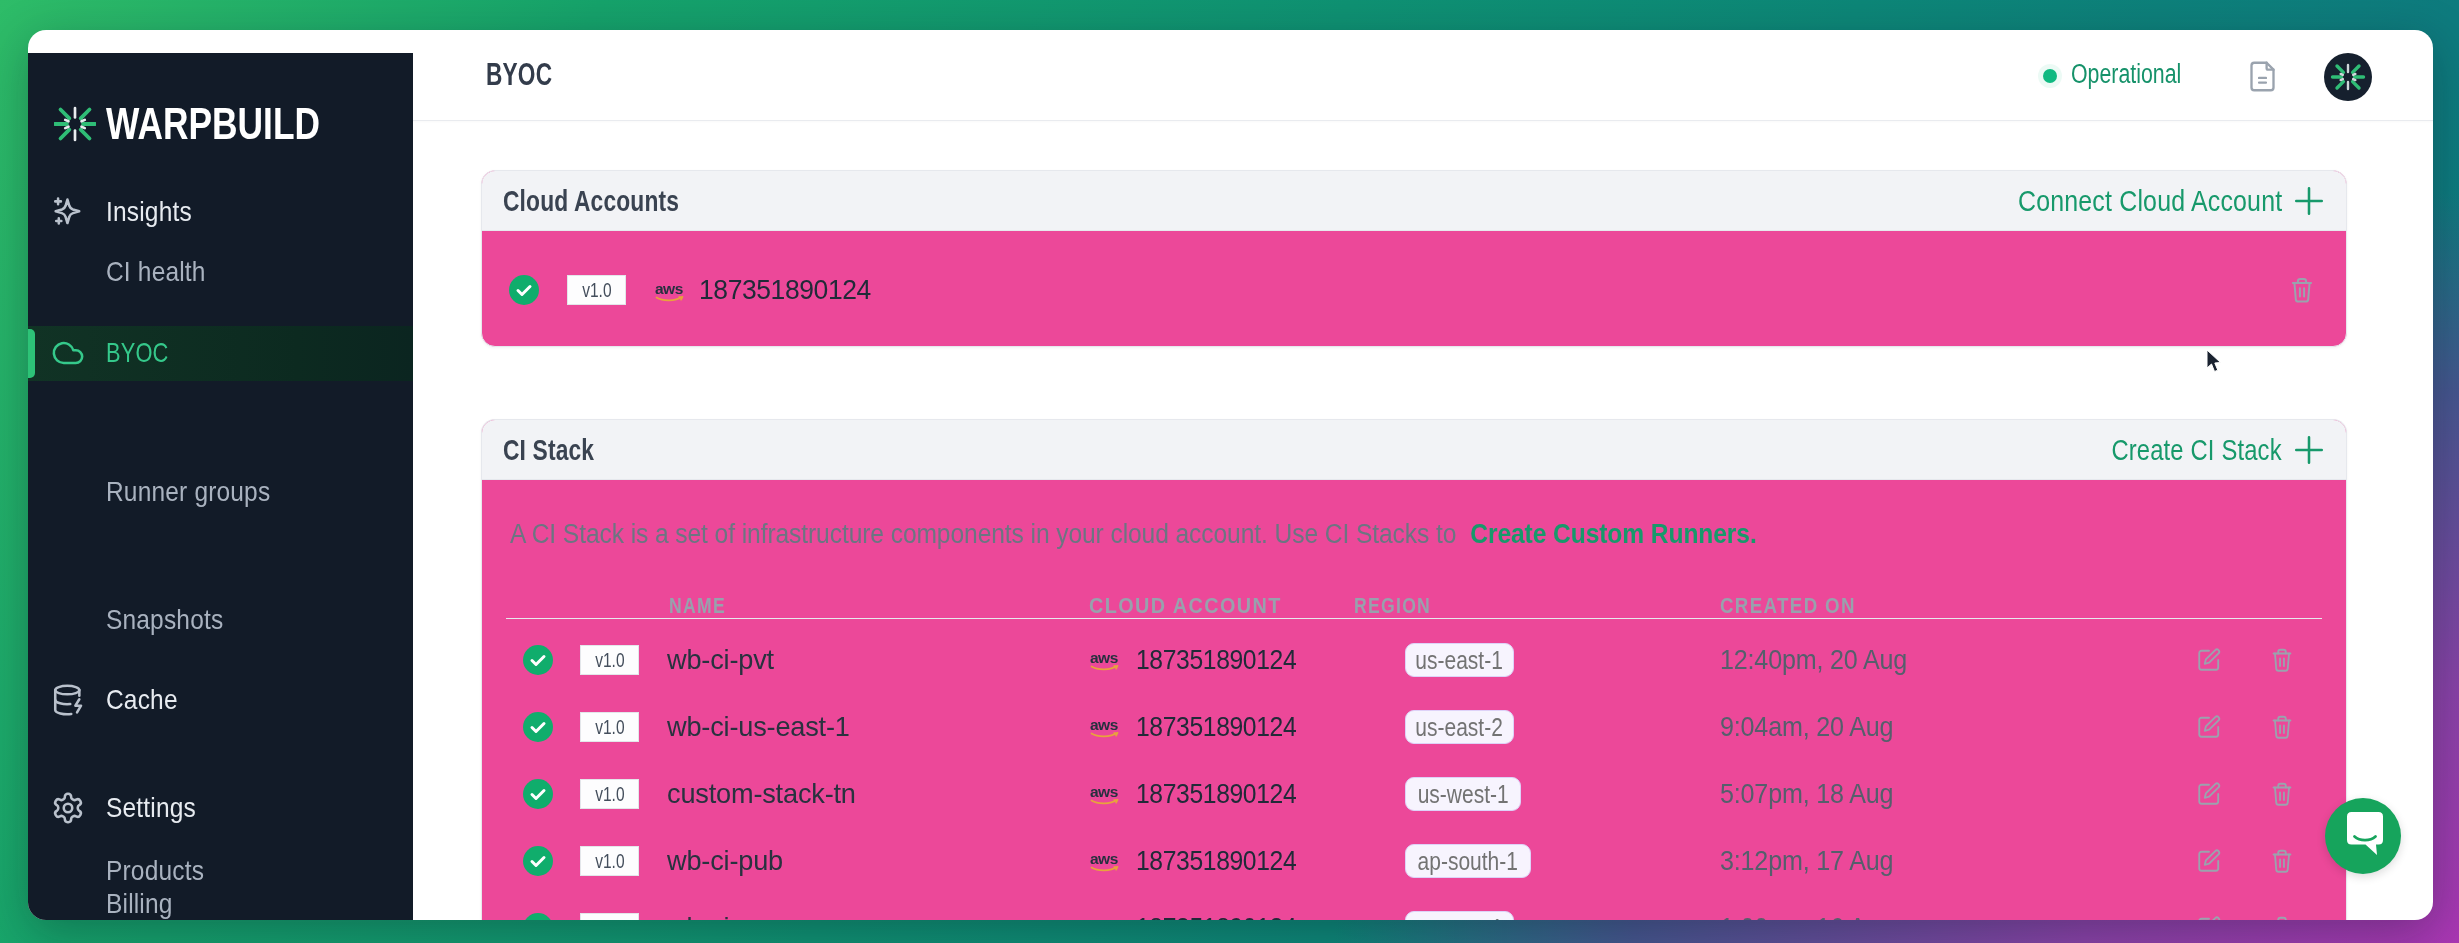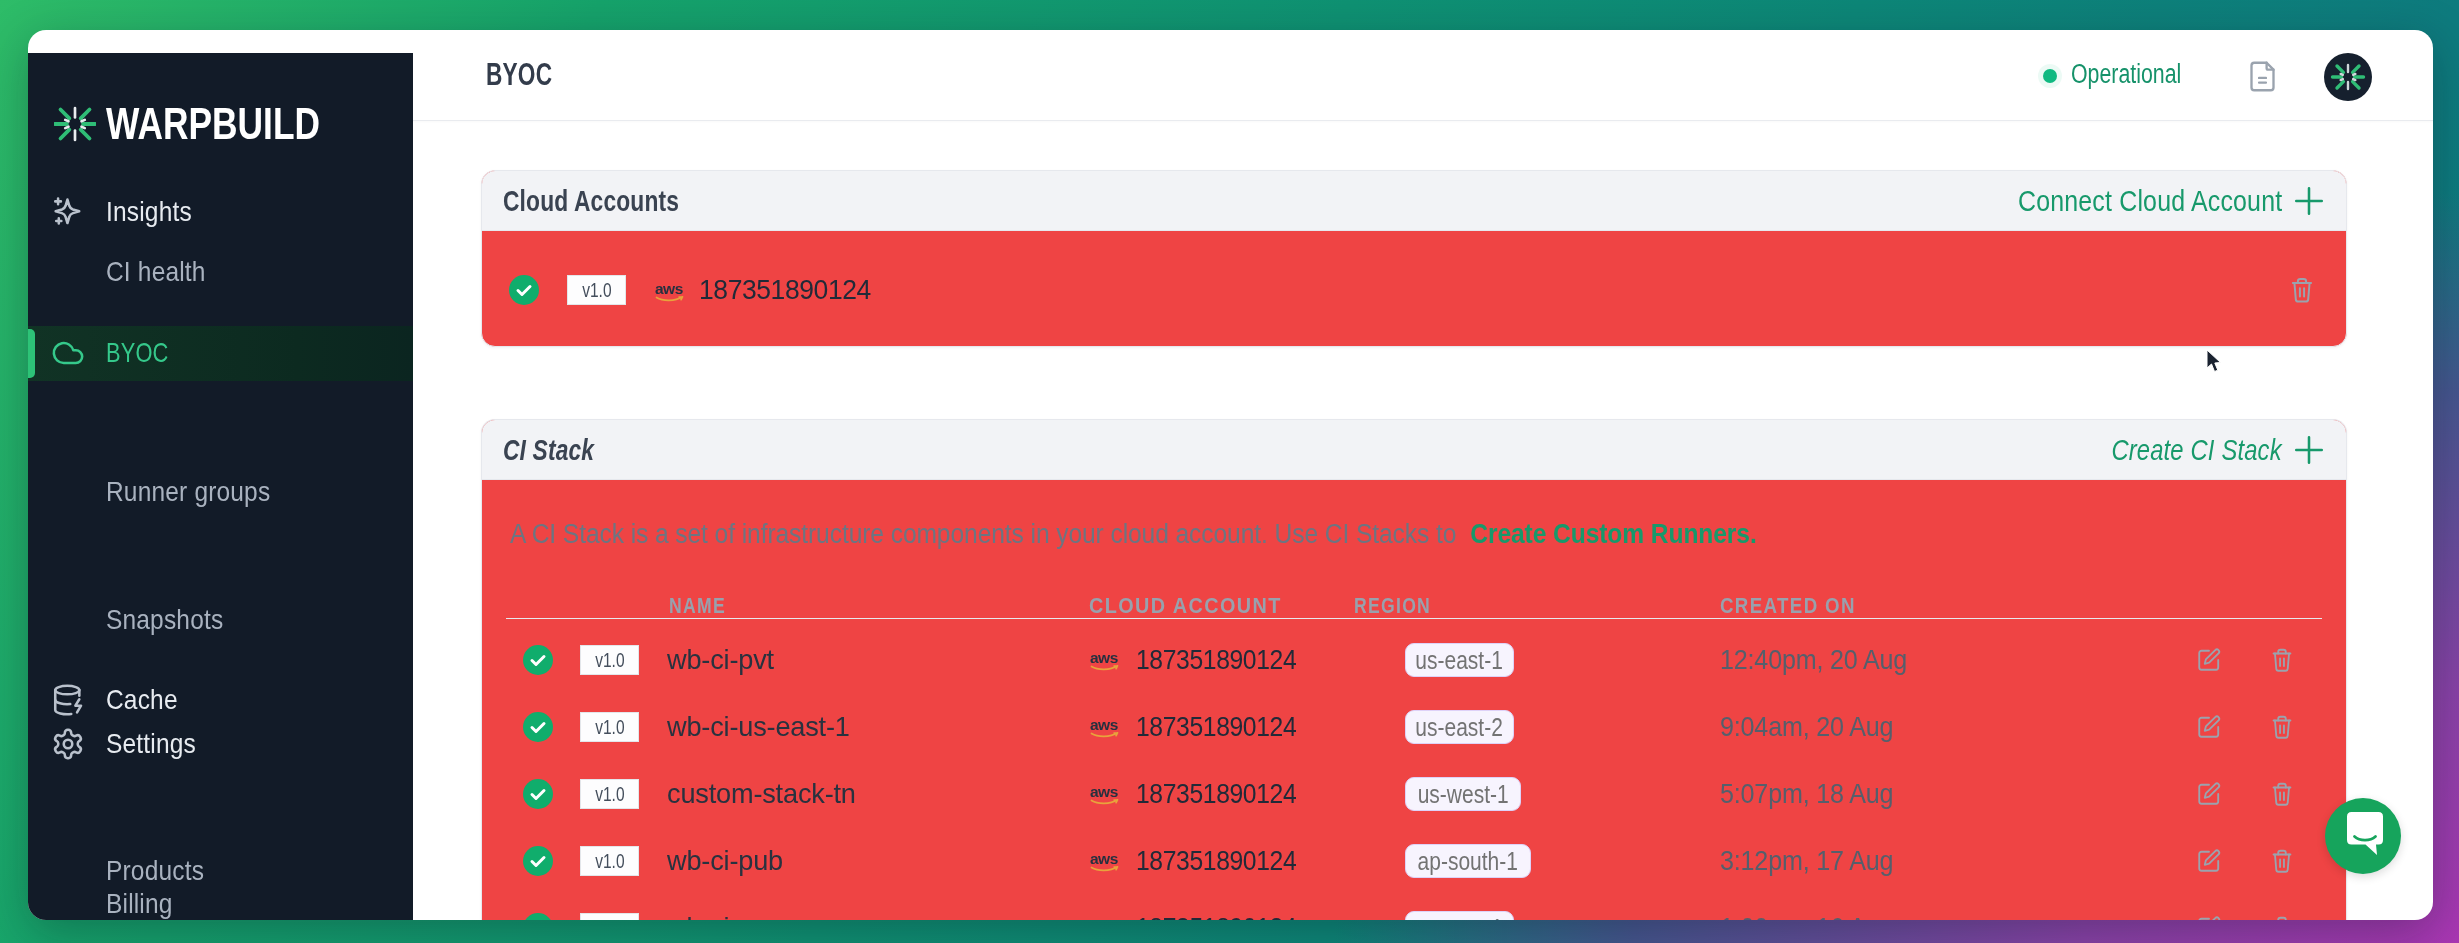--- a/index.html
+++ b/index.html
@@ -26,28 +26,28 @@
 .nav-sub { font-weight:400; color:#a9b2bf; }
 .active-band { position:absolute; left:0; top:273px; width:385px; height:55px; background:linear-gradient(90deg,#113325 0%, #0c2a20 70%, #0b2520 100%); }
 .active-accent { position:absolute; left:0; top:276px; width:7px; height:49px; background:#2dc377; border-radius:0 5px 5px 0; }
 
 .main-title { position:absolute; left:458px; top:27px; font-size:31px; font-weight:bold; color:#333c4b; letter-spacing:.3px; transform:scaleX(.73); transform-origin:0 50%; }
 .top-divider { position:absolute; left:385px; top:90px; width:2020px; height:1px; background:#e9ebef; box-shadow:0 1px 2px rgba(16,24,40,.04); }
 .op-dot { position:absolute; left:2015px; top:39px; width:14px; height:14px; border-radius:50%; background:#10b981; box-shadow:0 0 0 5px rgba(16,185,129,.08); }
 .op-text { position:absolute; left:2043px; top:29px; font-size:27px; font-weight:500; color:#16926a; transform:scaleX(.79); transform-origin:0 50%; }
 .avatar { position:absolute; left:2296px; top:23px; width:48px; height:48px; border-radius:50%; background:#16202e; }
 
-.card { position:absolute; left:453px; width:1866px; background:#ef4444; border:1px solid #e6e8ed; border-radius:14px; box-shadow:0 1px 3px rgba(16,24,40,.05); }
+.card { position:absolute; left:453px; width:1866px; background:#ec4899; border:1px solid #e6e8ed; border-radius:14px; box-shadow:0 1px 3px rgba(16,24,40,.05); }
 .card-header { position:absolute; left:0; top:0; width:100%; background:#f2f3f6; border-bottom:1px solid #e6e8ed; border-radius:13px 13px 0 0; }
 .card-title { position:absolute; left:21px; font-size:30px; font-weight:bold; color:#3a4351; letter-spacing:.2px; transform:scaleX(.76); transform-origin:0 50%; }
 .green-link { position:absolute; font-size:29px; font-weight:500; color:#17996b; letter-spacing:.2px; transform-origin:100% 50%; }
 #cloud-card { top:140px; height:177px; }
 #cloud-card .card-header { height:60px; }
 #ci-card { top:389px; height:540px; border-radius:14px 14px 0 0; border-bottom:none; }
-#ci-card .card-header { height:60px;font-style:italic; }
+#ci-card .card-header { height:60px; }
 .check { width:30px; height:30px; border-radius:50%; background:#10ad6c; }
 .vbadge { position:absolute; width:59px; height:30px; border:1px solid #e3e6ea; background:#fdfdfe; border-radius:0; font-size:21px; color:#444e5c; text-align:center; line-height:28px; }
 .vbadge span { display:inline-block; transform:scaleX(.74); transform-origin:50% 50%; }
 .rbadge { position:absolute; height:34px; background:#f7f4fe; border:1px solid #ded2f8; border-radius:9px; font-size:25px; color:#737373; line-height:32px; text-align:center; }
 .rbadge span { display:inline-block; transform:scaleX(.84); transform-origin:50% 50%; }
 .desc { position:absolute; left:482px; top:489px; font-size:27px; color:#6c7582; letter-spacing:-0.1px; transform:scaleX(.911); transform-origin:0 50%; white-space:nowrap;}
 .desc b { color:#17996b; font-weight:bold; }
 .thead { position:absolute; font-size:22px; font-weight:bold; color:#98a1ad; letter-spacing:1.6px; top:563px; transform-origin:0 50%; }
 .tdivider { position:absolute; left:478px; top:588px; width:1816px; height:1px; background:#e7e9ed; }
 .name { position:absolute; font-size:28px; color:#29323f; font-weight:500; letter-spacing:-0.2px; transform:scaleX(.97); transform-origin:0 50%;}
@@ -107,21 +107,21 @@
     <div class="nav-item" style="top:619px;">
       <svg class="nav-icon" id="icon-cache" viewBox="0 0 24 24">
           <ellipse cx="11.5" cy="5" rx="8.5" ry="3" fill="none" stroke="#b9c1cc" stroke-width="1.8"></ellipse>
           <path d="M3 5v14a8.5 3 0 0 0 11.3 2.84" fill="none" stroke="#b9c1cc" stroke-width="1.8" stroke-linecap="round" stroke-linejoin="round"></path>
           <path d="M20 5v4" fill="none" stroke="#b9c1cc" stroke-width="1.8" stroke-linecap="round" stroke-linejoin="round"></path>
           <path d="M3 12a8.5 3 0 0 0 10.59 2.87" fill="none" stroke="#b9c1cc" stroke-width="1.8" stroke-linecap="round" stroke-linejoin="round"></path>
           <path d="M20 11.5 17.2 16h4l-2.8 4.7" fill="none" stroke="#b9c1cc" stroke-width="1.8" stroke-linecap="round" stroke-linejoin="round"></path>
         </svg>
       <div class="nav-label">Cache</div>
     </div>
-    <div class="nav-item" style="top:663px;padding-left:8px;">
+    <div class="nav-item" style="top:727px;padding-left:8px;">
       <svg class="nav-icon" id="icon-gear" viewBox="0 0 24 24">
           <path d="M12.22 2h-.44a2 2 0 0 0-2 2v.18a2 2 0 0 1-1 1.73l-.43.25a2 2 0 0 1-2 0l-.15-.08a2 2 0 0 0-2.73.73l-.22.38a2 2 0 0 0 .73 2.73l.15.1a2 2 0 0 1 1 1.72v.51a2 2 0 0 1-1 1.74l-.15.09a2 2 0 0 0-.73 2.73l.22.38a2 2 0 0 0 2.73.73l.15-.08a2 2 0 0 1 2 0l.43.25a2 2 0 0 1 1 1.73V20a2 2 0 0 0 2 2h.44a2 2 0 0 0 2-2v-.18a2 2 0 0 1 1-1.73l.43-.25a2 2 0 0 1 2 0l.15.08a2 2 0 0 0 2.73-.73l.22-.39a2 2 0 0 0-.73-2.73l-.15-.08a2 2 0 0 1-1-1.74v-.5a2 2 0 0 1 1-1.74l.15-.09a2 2 0 0 0 .73-2.73l-.22-.38a2 2 0 0 0-2.73-.73l-.15.08a2 2 0 0 1-2 0l-.43-.25a2 2 0 0 1-1-1.73V4a2 2 0 0 0-2-2z" fill="none" stroke="#b9c1cc" stroke-width="1.8" stroke-linecap="round" stroke-linejoin="round"></path>
           <circle cx="12" cy="12" r="3" fill="none" stroke="#b9c1cc" stroke-width="1.8"></circle>
         </svg>
       <div class="nav-label">Settings</div>
     </div>
     <div class="nav-item" style="top:790px;">
         <div class="nav-label nav-sub">Products</div>
       </div>
     <div class="nav-item" style="top:823px;">

